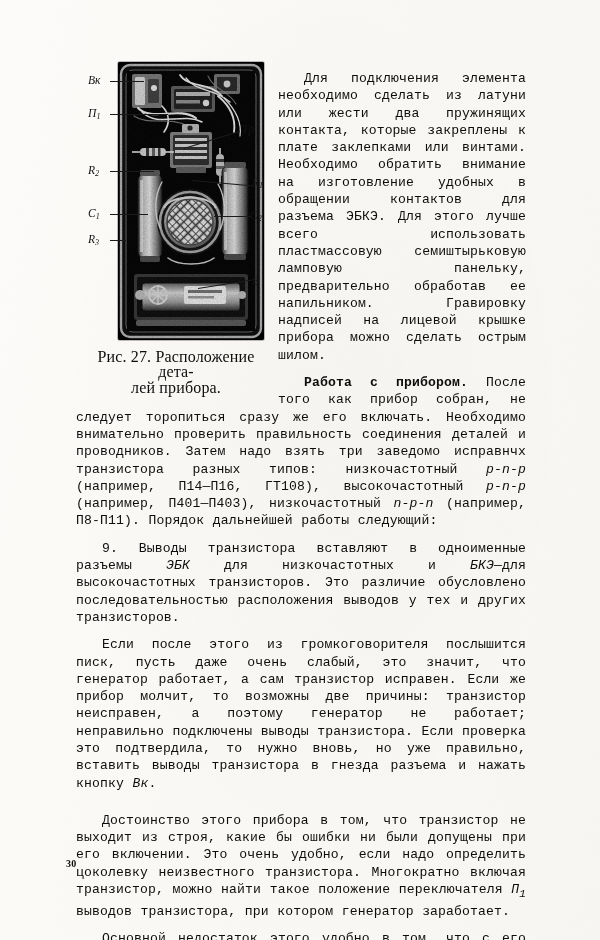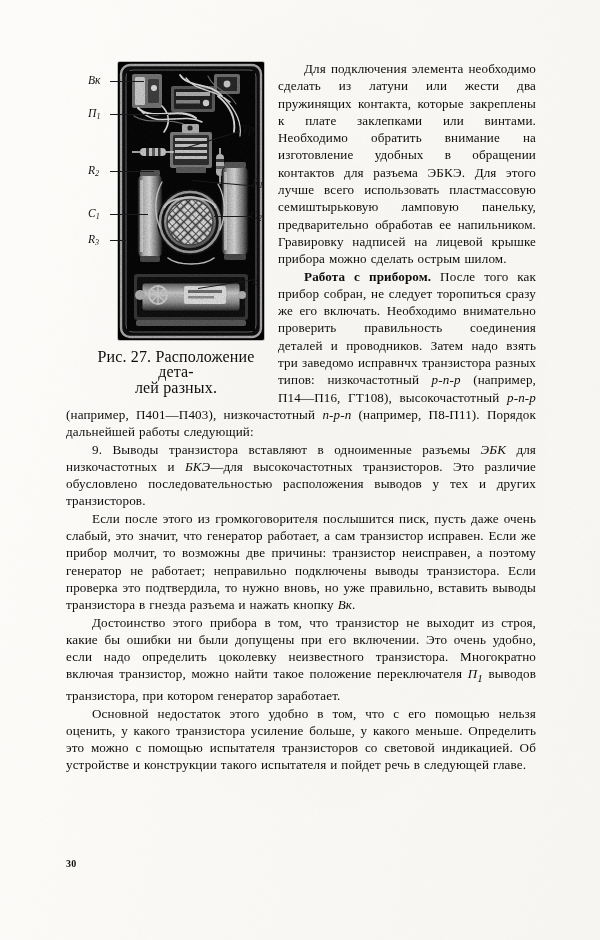--- a/index.html
+++ b/index.html
@@ -34,28 +34,29 @@
   }
 
   .text-block {
     position: absolute;
     left: 66px;
     top: 60px;
     width: 470px;
   }
 
   p.para {
-    margin: 0;
+    margin: 10px;
     text-align: justify;
     text-justify: inter-word;
     font-size: 13.1px;
     line-height: 17.3px;
     letter-spacing: 0.01em;
     text-indent: 26px;
     word-spacing: 0.04em;
+    font-family: Liberation Mono, monospace;
     -webkit-font-smoothing: none;
   }
 
   b.run-in { font-weight: bold; }
   i.ital { font-style: italic; }
 
   
   .figure {
     float: left;
     width: 176px;
@@ -339,21 +340,21 @@
       <div class="lbl" style="left:162px; top:148px;">
         <span>C</span><sub>2</sub>
       </div>
       <div class="lbl" style="left:164px; top:214px;">
         <span>Б</span>
       </div>
     </div>
 
     <figcaption class="fig-caption">
       <span>Рис. 27. Расположение дета-</span><br>
-      <span>лей разных.</span>
+      <span>лей прибора.</span>
     </figcaption>
   </figure>
 
   <p class="para">
     <span>Для подключения элемента необходимо сделать из латуни или жести два пружинящих контакта, которые закреплены к плате заклепками или винтами. Необходимо обратить внимание на изготовление удобных в обращении контактов для разъема ЭБКЭ. Для этого лучше всего использовать пластмассовую семиштырьковую ламповую панельку, предварительно обработав ее напильником. Гравировку надписей на лицевой крышке прибора можно сделать острым шилом.</span>
   </p>
 
   <p class="para">
     <b class="run-in">Работа с прибором.</b><span> <span>После того как  прибор собран, не следует торопиться сразу же его включать. Необходимо внимательно проверить правильность соединения деталей и проводников. Затем надо взять три заведомо исправнчх транзистора разных типов: низкочастотный </span><i class="ital">p-n-p</i><span> (например, П14—П16, ГТ108), высокочастотный </span><i class="ital">p-n-p</i><span> (например, П401—П403), низкочастотный </span><i class="ital">n-p-n</i><span> (например, П8-П11). Порядок дальнейшей работы следующий:</span></span>
   </p>

